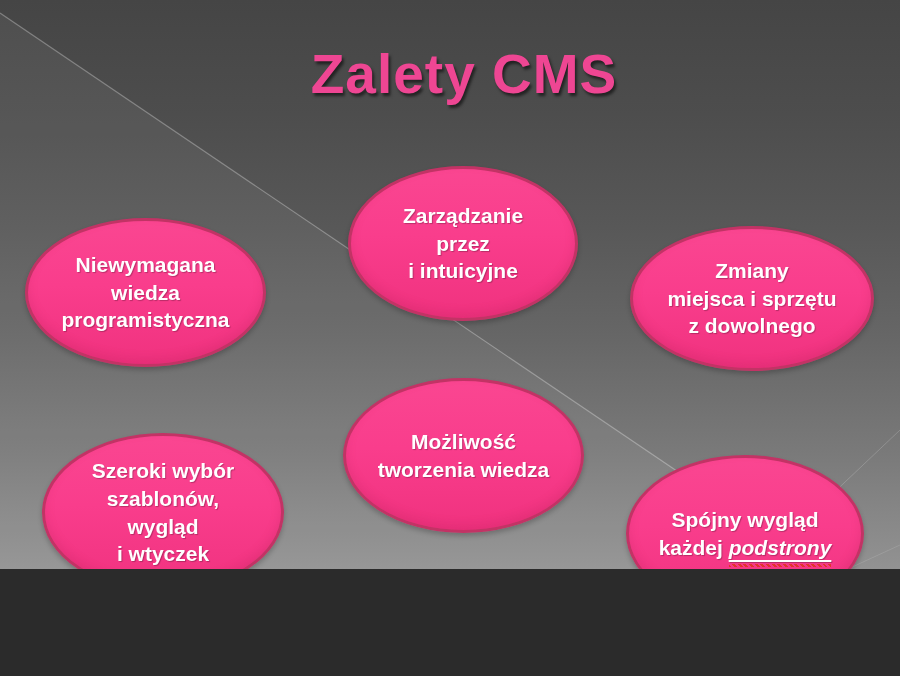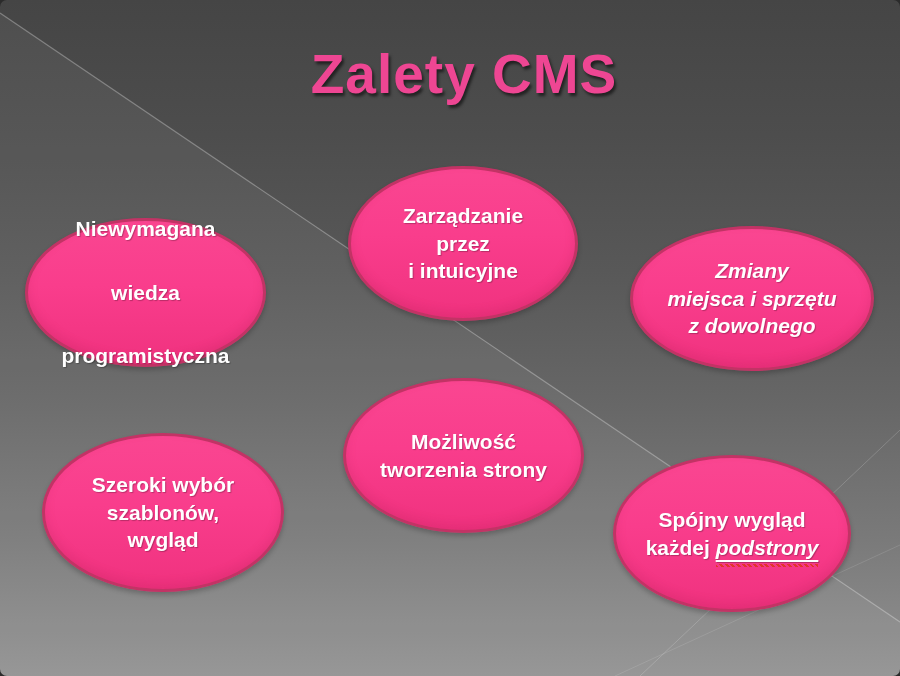--- a/index.html
+++ b/index.html
@@ -4,26 +4,25 @@
 <style>
   html, body {
     margin: 0;
     padding: 0;
     background: #2b2b2b;
     font-family: "Liberation Sans", "DejaVu Sans", sans-serif;
   }
   .slide {
     position: relative;
     width: 900px;
-    height: 676px;
+    height: 569px;
     overflow: hidden;
     background: linear-gradient(180deg,
       #454545 0%, #4d4d4d 20%, #585858 40%,
       #676767 60%, #7a7a7a 80%, #929292 100%);
-    border-radius: 7px;
   }
   .facets {
     position: absolute;
     inset: 0;
     width: 900px;
     height: 676px;
     pointer-events: none;
   }
   .slide-title {
     position: absolute;
@@ -47,26 +46,26 @@
     border-radius: 50%;
     background: linear-gradient(180deg, #fa4691 0%, var(--bubble_fill, #f93d8c) 45%, #f0327f 100%);
     border: 3px solid var(--bubble_border, #c23365);
     box-shadow: 0 3px 5px rgba(0,0,0,0.22), inset 0 -5px 10px rgba(170,25,80,0.18);
     color: var(--text_white, #ffffff);
     font-weight: bold;
     font-size: 21px;
     line-height: 1.32;
     text-shadow: 1px 1px 1px rgba(0,0,0,0.25);
   }
-  .b1 { left: 25px;  top: 218px; width: 235px; height: 143px; gap: 36px; }
+  .b1 { left: 25px;  top: 218px; width: 235px; height: 143px; }
   .b2 { left: 348px; top: 166px; width: 224px; height: 149px; }
-  .b3 { left: 630px; top: 226px; width: 238px; height: 139px; font-style: italic; }
+  .b3 { left: 630px; top: 226px; width: 238px; height: 139px; }
   .b4 { left: 42px;  top: 433px; width: 236px; height: 153px; }
   .b5 { left: 343px; top: 378px; width: 235px; height: 149px; }
-  .b6 { left: 613px; top: 455px; width: 232px; height: 151px; }
+  .b6 { left: 626px; top: 455px; width: 232px; height: 151px; }
   .spellcheck {
     position: relative;
     text-decoration: underline;
     text-decoration-thickness: 2px;
     text-underline-offset: 5px;
     font-style: italic;
   }
   .spellcheck::after {
     content: "";
     position: absolute;
@@ -107,25 +106,26 @@
   <div class="bubble b3">
     <div class="line">Zmiany</div>
     <div class="line">miejsca i sprzętu</div>
     <div class="line">z dowolnego</div>
   </div>
 
   <div class="bubble b4">
     <div class="line">Szeroki wybór</div>
     <div class="line">szablonów,</div>
     <div class="line">wygląd</div>
+    <div class="line">i wtyczek</div>
   </div>
 
   <div class="bubble b5">
     <div class="line">Możliwość</div>
-    <div class="line">tworzenia strony</div>
+    <div class="line">tworzenia wiedza</div>
   </div>
 
   <div class="bubble b6">
     <div class="line">Spójny wygląd</div>
     <div class="line"><span>każdej </span><span class="spellcheck">podstrony</span></div>
   </div>
 
 </div>
 
 </body></html>

